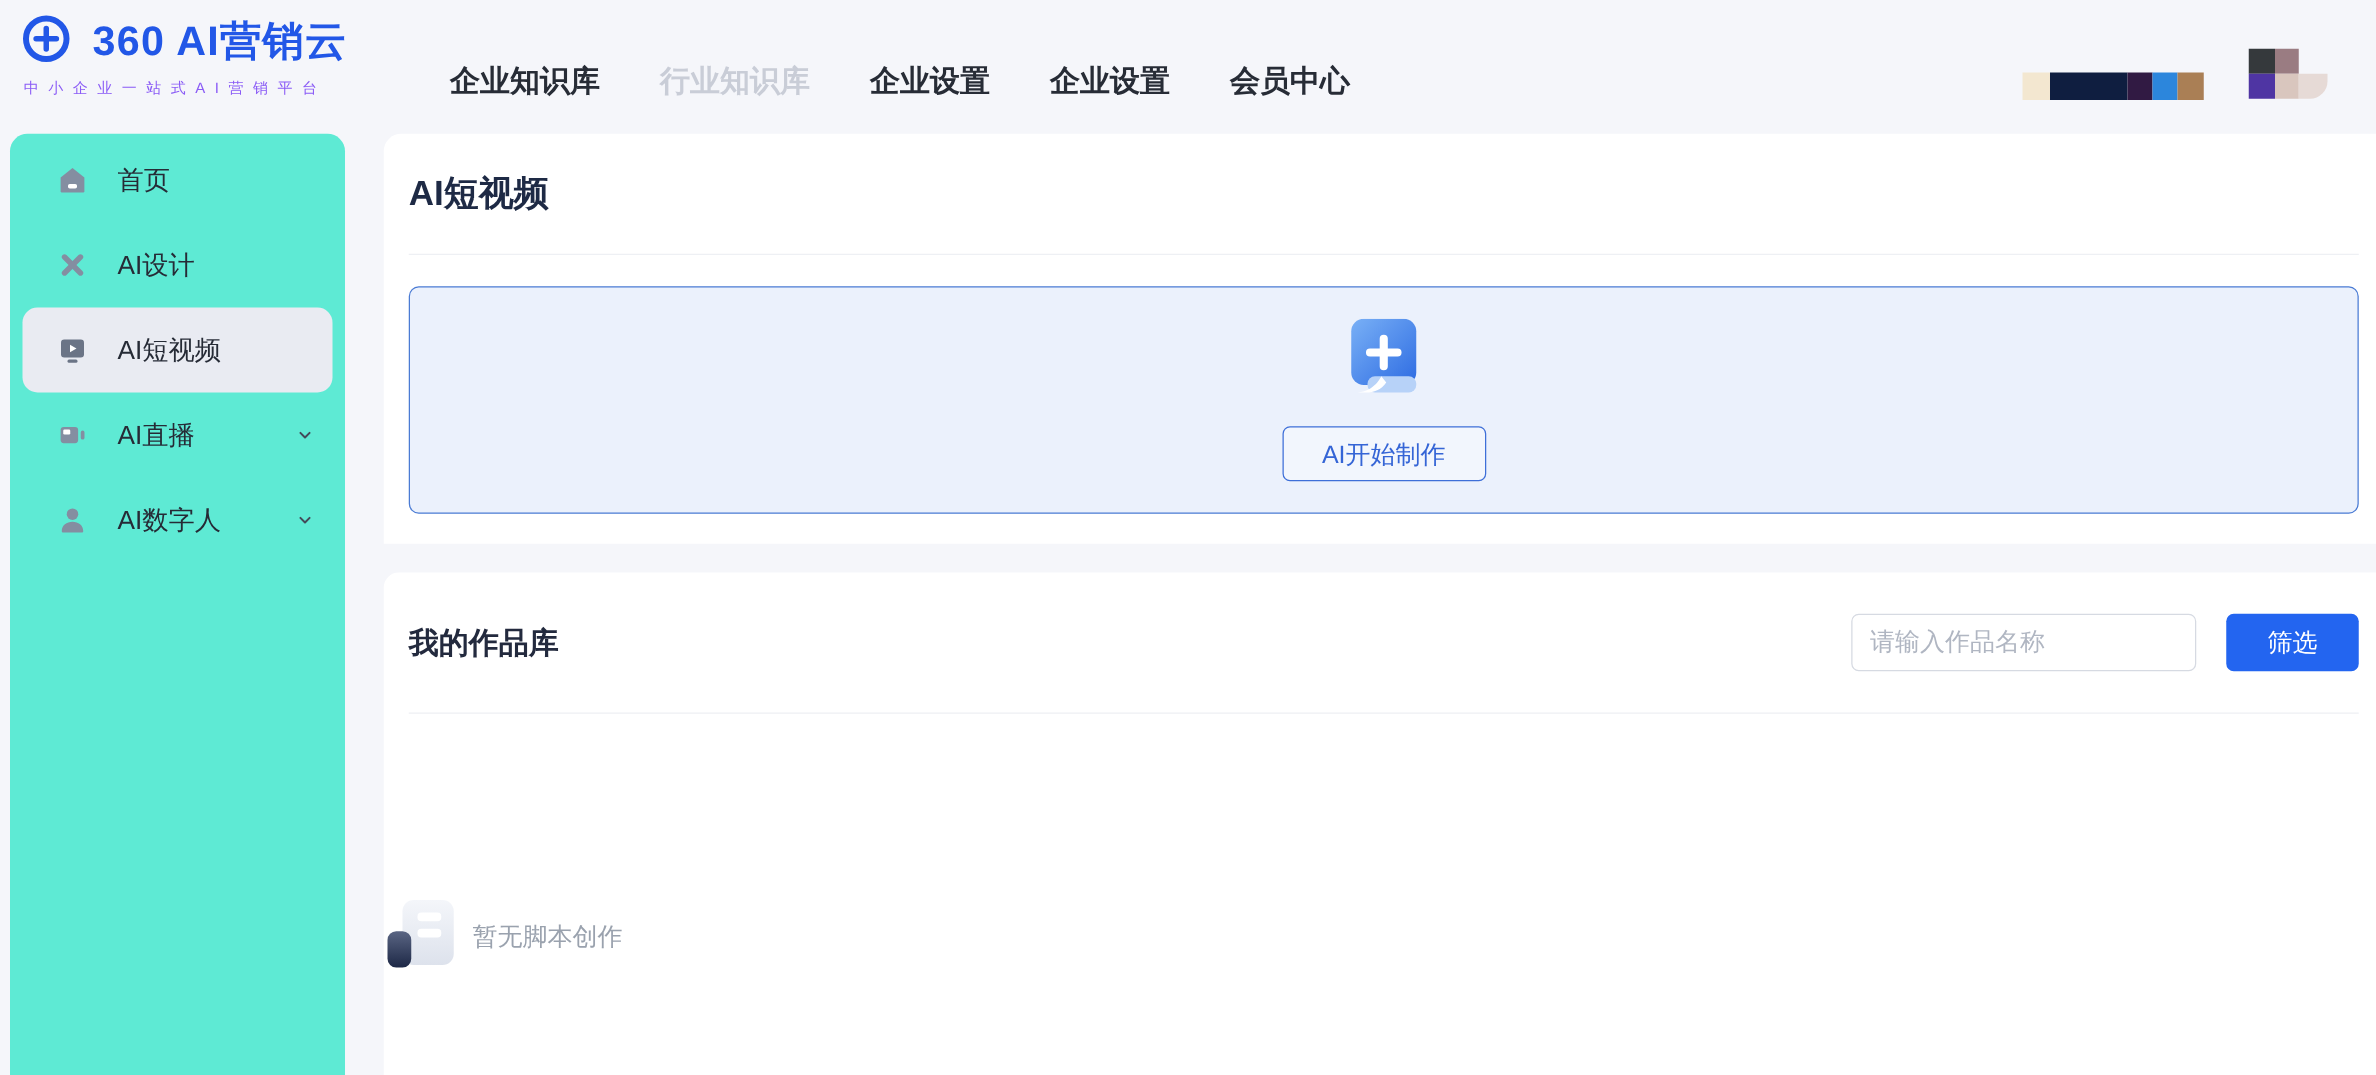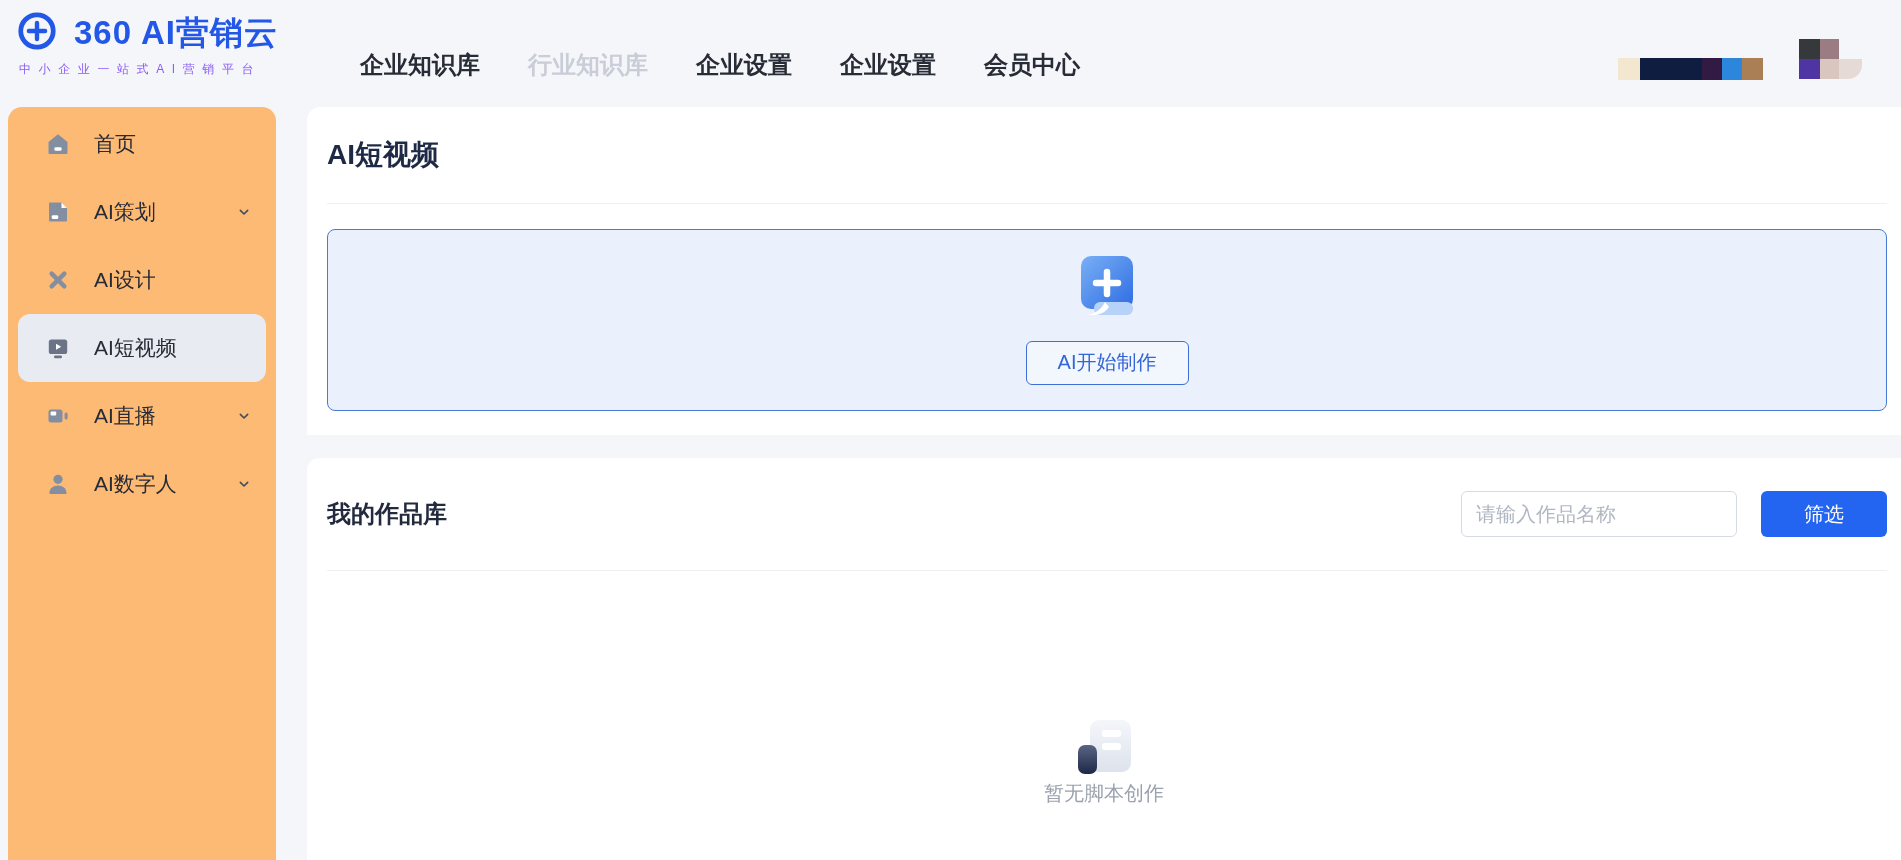--- a/index.html
+++ b/index.html
@@ -17,21 +17,21 @@
   .topnav { position:absolute; left:360px; top:0; height:107px; display:flex; align-items:center; gap:48px; padding-top:22px; }
   .nav-item { font-size:24px; font-weight:600; color:#272c36; cursor:pointer; white-space:nowrap; }
   .nav-item.disabled { color:#c9cdd7; cursor:default; }
 
   .banner-strip { position:absolute; left:1618px; top:58px; height:22px; display:flex; cursor:pointer; }
   .banner-strip > div { height:100%; }
   .avatar-mosaic { position:absolute; left:1799px; top:39px; width:63px; height:40px; cursor:pointer; }
   .avatar-mosaic > div { position:absolute; }
 
   
-  .sidebar { position:absolute; left:8px; top:107px; width:268px; height:753px; background:#fdba74; border-radius:14px 14px 0 0; padding-top:3px; }
+  .sidebar { position:absolute; left:8px; top:107px; width:268px; height:753px; background:#5eead4; border-radius:14px 14px 0 0; padding-top:3px; }
   .side-item { height:68px; margin:0 10px; display:flex; align-items:center; padding-left:28px; padding-right:14px; border-radius:12px; cursor:pointer; }
   .side-item.active { background:#e9ebf2; }
   .side-icon { width:24px; height:24px; flex:0 0 24px; }
   .side-icon svg { width:24px; height:24px; display:block; }
   .side-label { margin-left:24px; font-size:21px; color:#262b36; }
   .side-chevron { margin-left:auto; width:16px; height:16px; }
   .side-chevron svg { width:16px; height:16px; display:block; }
 
   
   .card-main { position:absolute; left:307px; top:107px; width:1594px; height:328px; background:#ffffff; border-radius:14px 0 0 0; }
@@ -43,24 +43,24 @@
                 color:#3565d6; font-size:20px; display:flex; align-items:center; justify-content:center; cursor:pointer; font-family:inherit; }
 
   
   .card-works { position:absolute; left:307px; top:458px; width:1594px; height:402px; background:#ffffff; border-radius:12px 0 0 0; }
   .works-header { position:absolute; left:20px; right:14px; top:0; height:112px; display:flex; align-items:center; }
   .works-title { font-size:24px; font-weight:600; color:#232a3e; }
   .works-spacer { flex:1; }
   .search-input { width:276px; height:46px; border:1px solid #d6dae2; border-radius:6px; padding:16px 14px; font-size:20px; color:#333a46;
                   outline:none; margin-right:24px; font-family:inherit; background:#fff; }
   .search-input::placeholder { color:#b0b6c2; }
-  .filter-btn { width:126px; height:46px; background:#2365f0; border:none; border-radius:6px; color:#ffffff; font-size:20px; font-weight:500;
+  .filter-btn { width:106px; height:46px; background:#2365f0; border:none; border-radius:6px; color:#ffffff; font-size:20px; font-weight:500;
                 display:flex; align-items:center; justify-content:center; cursor:pointer; font-family:inherit; }
   .works-divider { position:absolute; left:20px; right:14px; top:112px; border-top:1px solid #eef0f4; }
-  .empty-state { position:absolute; left:0; right:0; top:260px; display:flex; flex-direction:column; align-items:center; gap:0; }
+  .empty-state { position:absolute; left:0; right:0; top:260px; display:flex; align-items:center; gap:13px; }
   .empty-text { font-size:20px; color:#9aa2ae; }
 </style>
 </head>
 <body>
 
 <div id="app">
 
   <div class="header">
 
     <div class="logo">
@@ -103,35 +103,20 @@
 
   <div class="sidebar" id="sidebar">
       <div class="side-item">
         <span class="side-icon">
           <svg viewBox="0 0 24 24">
             <path d="M12 2.3 2.5 10v11a1 1 0 0 0 1 1h17a1 1 0 0 0 1-1V10Z" fill="#848ea1"></path>
             <rect x="8.4" y="15.2" width="7.2" height="3.6" rx="1.4" fill="#fff"></rect>
           </svg>
         </span>
         <span class="side-label">首页</span>
-      </div>
-      <div class="side-item">
-        <span class="side-icon">
-          <svg viewBox="0 0 24 24">
-            <path d="M4 2.5h11.5L21 8v12.5a1 1 0 0 1-1 1H4a1 1 0 0 1-1-1v-17a1 1 0 0 1 1-1Z" fill="#848ea1"></path>
-            <path d="M15.5 2.5 21 8h-5.5Z" fill="#fff"></path>
-            <rect x="5.8" y="15.2" width="6.4" height="3.8" rx="1.1" fill="#fff"></rect>
-          </svg>
-        </span>
-        <span class="side-label">AI策划</span>
-        <span class="side-chevron">
-          <svg viewBox="0 0 24 24" fill="none" stroke="#434a59" stroke-width="2.4" stroke-linecap="round" stroke-linejoin="round">
-            <path d="M6.5 9.5 12 15l5.5-5.5"></path>
-          </svg>
-        </span>
       </div>
       <div class="side-item">
         <span class="side-icon">
           <svg viewBox="0 0 24 24" fill="#848ea1">
             <rect x="9.8" y="0.8" width="4.4" height="22.4" rx="2.2" transform="rotate(45 12 12)"></rect>
             <rect x="9.8" y="0.8" width="4.4" height="22.4" rx="2.2" transform="rotate(-45 12 12)"></rect>
           </svg>
         </span>
         <span class="side-label">AI设计</span>
       </div>

